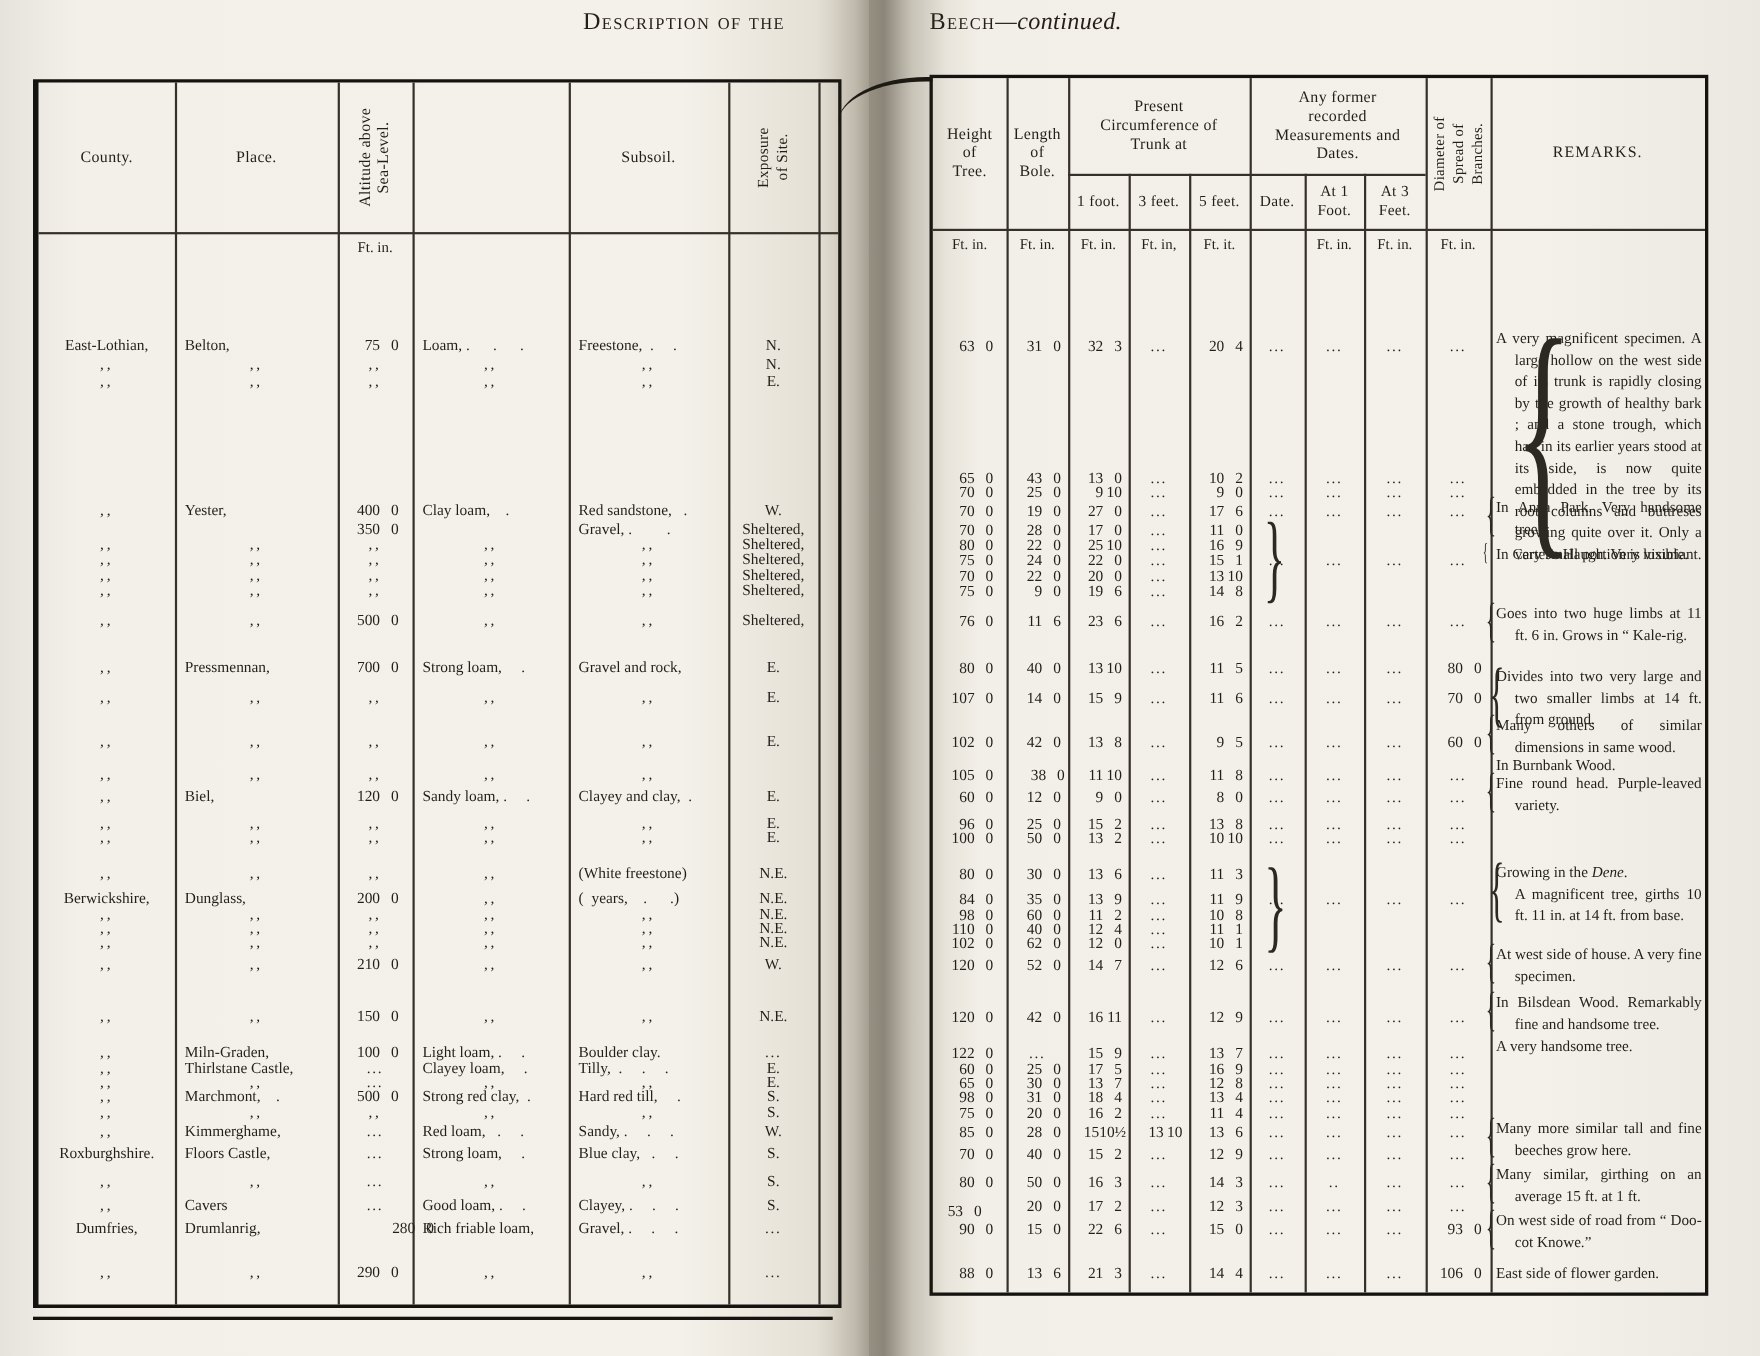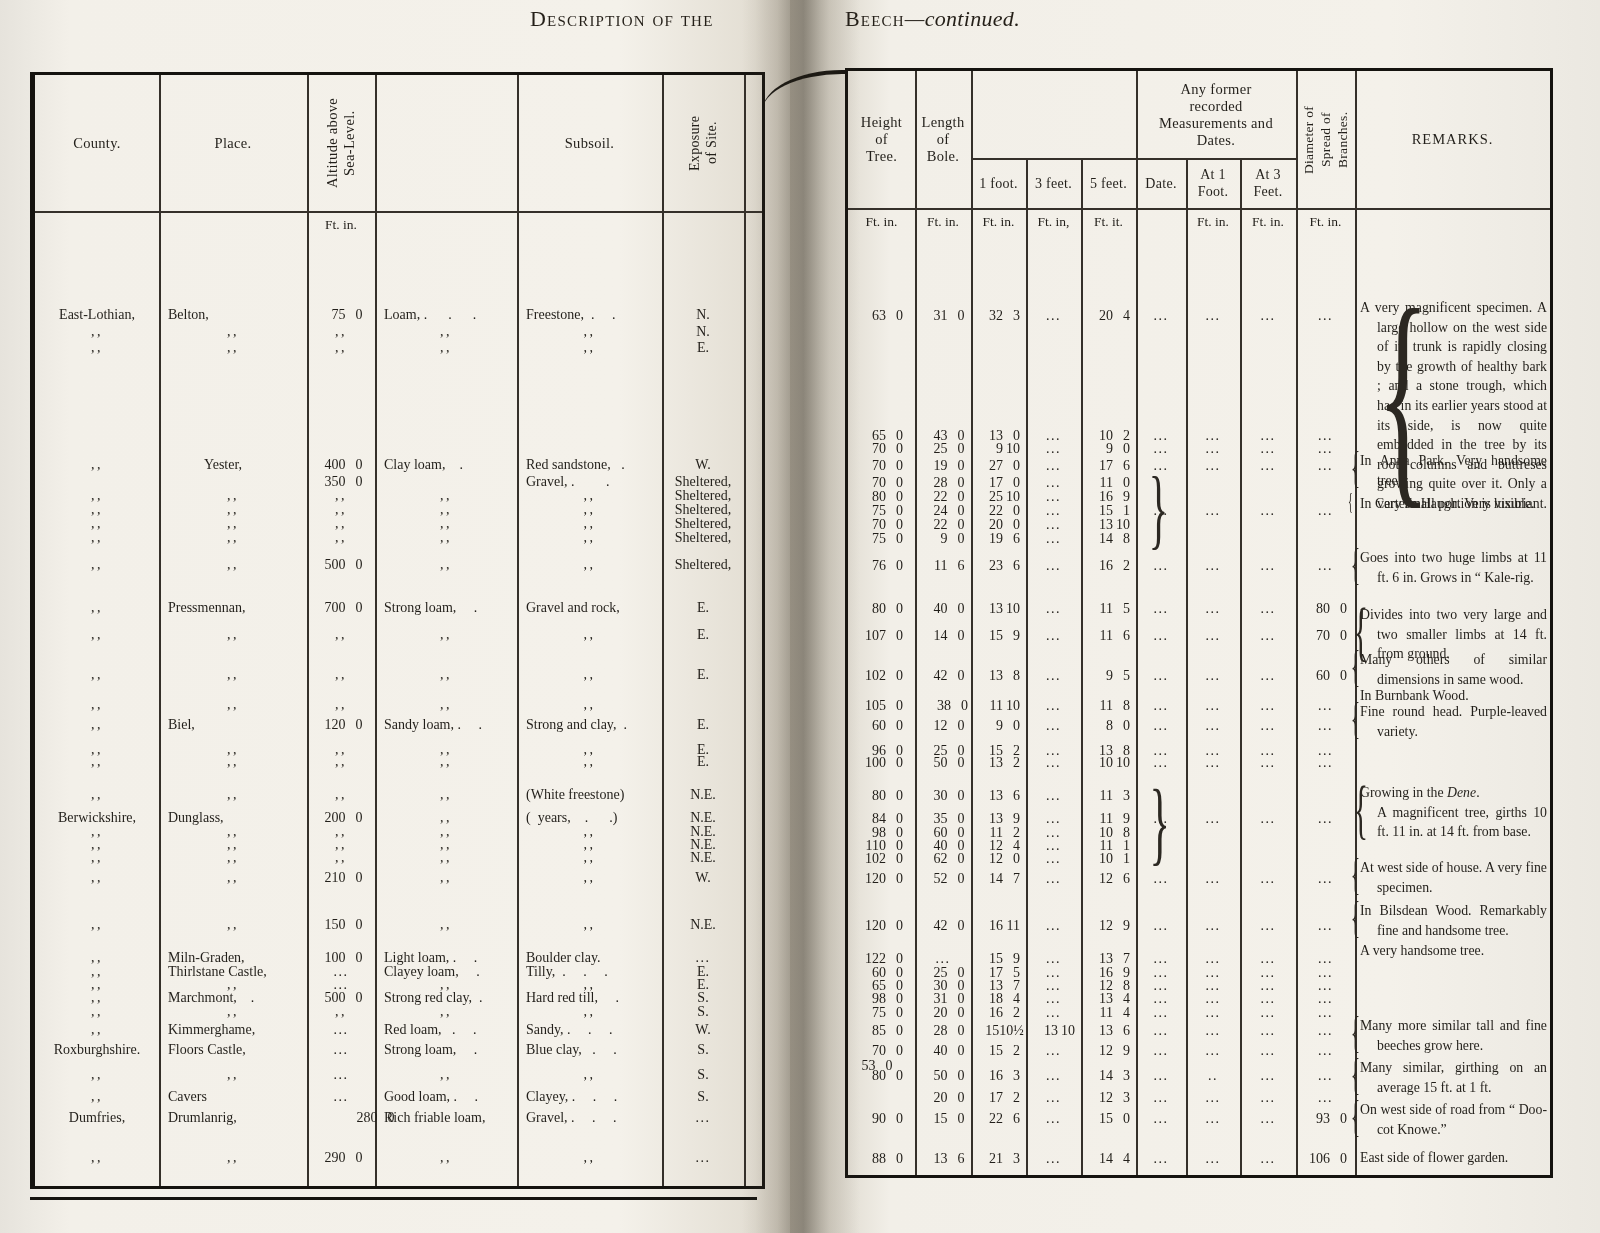--- a/index.html
+++ b/index.html
@@ -97,21 +97,21 @@
         <div class="cell l ditto" style="left: 340px; top: 87px; width: 142px;">,,</div>
         <div class="cell l ditto" style="left: 482px; top: 87px; width: 145px;">,,</div>
         <div class="cell c" style="left: 627px; top: 87px; width: 82px;">N.</div>
         <div class="cell c ditto" style="left: 0px; top: 103px; width: 124px;">,,</div>
         <div class="cell l ditto" style="left: 124px; top: 103px; width: 148px;">,,</div>
         <div class="cell p ditto" style="left: 272px; top: 103px; width: 68px;">,,</div>
         <div class="cell l ditto" style="left: 340px; top: 103px; width: 142px;">,,</div>
         <div class="cell l ditto" style="left: 482px; top: 103px; width: 145px;">,,</div>
         <div class="cell c" style="left: 627px; top: 103px; width: 82px;">E.</div>
         <div class="cell c ditto" style="left: 0px; top: 220px; width: 124px;">,,</div>
-        <div class="cell l" style="left: 124px; top: 220px; width: 148px; margin-left: 36px;">Yester,</div>
+        <div class="cell l" style="left: 124px; top: 220px; width: 148px;">Yester,</div>
         <div class="cell p" style="left: 272px; top: 220px; width: 68px;"><span class="pairc"><span class="ft">400</span><span class="in">0</span></span></div>
         <div class="cell l" style="left: 340px; top: 220px; width: 142px;">Clay loam,    .</div>
         <div class="cell l" style="left: 482px; top: 220px; width: 145px;">Red sandstone,   .</div>
         <div class="cell c" style="left: 627px; top: 220px; width: 82px;">W.</div>
         <div class="cell p" style="left: 272px; top: 237px; width: 68px;"><span class="pairc"><span class="ft">350</span><span class="in">0</span></span></div>
         <div class="cell l" style="left: 482px; top: 237px; width: 145px;">Gravel, .         .</div>
         <div class="cell c" style="left: 627px; top: 237px; width: 82px;">Sheltered,</div>
         <div class="cell c ditto" style="left: 0px; top: 251px; width: 124px;">,,</div>
         <div class="cell l ditto" style="left: 124px; top: 251px; width: 148px;">,,</div>
         <div class="cell p ditto" style="left: 272px; top: 251px; width: 68px;">,,</div>
@@ -162,21 +162,21 @@
         <div class="cell c" style="left: 627px; top: 430px; width: 82px;">E.</div>
         <div class="cell c ditto" style="left: 0px; top: 460px; width: 124px;">,,</div>
         <div class="cell l ditto" style="left: 124px; top: 460px; width: 148px;">,,</div>
         <div class="cell p ditto" style="left: 272px; top: 460px; width: 68px;">,,</div>
         <div class="cell l ditto" style="left: 340px; top: 460px; width: 142px;">,,</div>
         <div class="cell l ditto" style="left: 482px; top: 460px; width: 145px;">,,</div>
         <div class="cell c ditto" style="left: 0px; top: 480px; width: 124px;">,,</div>
         <div class="cell l" style="left: 124px; top: 480px; width: 148px;">Biel,</div>
         <div class="cell p" style="left: 272px; top: 480px; width: 68px;"><span class="pairc"><span class="ft">120</span><span class="in">0</span></span></div>
         <div class="cell l" style="left: 340px; top: 480px; width: 142px;">Sandy loam, .     .</div>
-        <div class="cell l" style="left: 482px; top: 480px; width: 145px;">Strong and clay,  .</div>
+        <div class="cell l" style="left: 482px; top: 480px; width: 145px;">Clayey and clay,  .</div>
         <div class="cell c" style="left: 627px; top: 480px; width: 82px;">E.</div>
         <div class="cell c ditto" style="left: 0px; top: 505px; width: 124px;">,,</div>
         <div class="cell l ditto" style="left: 124px; top: 505px; width: 148px;">,,</div>
         <div class="cell p ditto" style="left: 272px; top: 505px; width: 68px;">,,</div>
         <div class="cell l ditto" style="left: 340px; top: 505px; width: 142px;">,,</div>
         <div class="cell l ditto" style="left: 482px; top: 505px; width: 145px;">,,</div>
         <div class="cell c" style="left: 627px; top: 505px; width: 82px;">E.</div>
         <div class="cell c ditto" style="left: 0px; top: 517px; width: 124px;">,,</div>
         <div class="cell l ditto" style="left: 124px; top: 517px; width: 148px;">,,</div>
         <div class="cell p ditto" style="left: 272px; top: 517px; width: 68px;">,,</div>
@@ -306,20 +306,23 @@
     <div class="vl part" style="left:392px"></div>
     <div class="hl" style="top:87px;left:123px;width:325px"></div>
     <div class="hl" style="top:137px;left:0;width:100%"></div>
 
     <div class="th" style="left:0;top:0;width:67px;height:137px">Height
 of
 Tree.</div>
     <div class="th" style="left:67px;top:0;width:56px;height:137px">Length
 of
 Bole.</div>
+    <div class="th" style="left:123px;top:0;width:165px;height:87px">Present
+Circumference of
+Trunk at</div>
     <div class="th" style="left:288px;top:0;width:160px;height:87px">Any former
 recorded
 Measurements and
 Dates.</div>
     <div class="th" style="left:123px;top:87px;width:55px;height:50px;font-size:14px">1 foot.</div>
     <div class="th" style="left:178px;top:87px;width:55px;height:50px;font-size:14px">3 feet.</div>
     <div class="th" style="left:233px;top:87px;width:55px;height:50px;font-size:14px">5 feet.</div>
     <div class="th" style="left:288px;top:87px;width:50px;height:50px;font-size:14px">Date.</div>
     <div class="th" style="left:338px;top:87px;width:54px;height:50px;font-size:14px">At 1
 Foot.</div>
@@ -616,21 +619,21 @@
         <div class="cell p" style="left: 67px; top: 830px; width: 56px;"><span class="pairc"><span class="ft">50</span><span class="in">0</span></span></div>
         <div class="cell p" style="left: 123px; top: 830px; width: 55px;"><span class="pairc"><span class="ft">16</span><span class="in">3</span></span></div>
         <div class="cell c dots" style="left: 178px; top: 830px; width: 55px;">...</div>
         <div class="cell p" style="left: 233px; top: 830px; width: 55px;"><span class="pairc"><span class="ft">14</span><span class="in">3</span></span></div>
         <div class="cell c dots" style="left: 288px; top: 830px; width: 50px;">...</div>
         <div class="cell c dots" style="left: 338px; top: 830px; width: 54px;">..</div>
         <div class="cell c dots" style="left: 392px; top: 830px; width: 56px;">...</div>
         <div class="cell p dots" style="left: 448px; top: 830px; width: 59px;">...</div>
         <div class="remark" style="top: 820px;">Many similar, girthing on an average 15 ft. at 1 ft.</div>
         <div class="rbrace" style="left: 497px; top: 838.5px; font-size: 43.68px; transform: translateY(-54%) scaleX(0.45);">{</div>
-        <div class="cell p" style="left: 0px; top: 820px; width: 46px;"><span class="pairc"><span class="ft">53</span><span class="in">0</span></span></div>
+        <div class="cell p" style="left: 0px; top: 856px; width: 46px;"><span class="pairc"><span class="ft">53</span><span class="in">0</span></span></div>
         <div class="cell p" style="left: 67px; top: 852px; width: 56px;"><span class="pairc"><span class="ft">20</span><span class="in">0</span></span></div>
         <div class="cell p" style="left: 123px; top: 852px; width: 55px;"><span class="pairc"><span class="ft">17</span><span class="in">2</span></span></div>
         <div class="cell c dots" style="left: 178px; top: 852px; width: 55px;">...</div>
         <div class="cell p" style="left: 233px; top: 852px; width: 55px;"><span class="pairc"><span class="ft">12</span><span class="in">3</span></span></div>
         <div class="cell c dots" style="left: 288px; top: 852px; width: 50px;">...</div>
         <div class="cell c dots" style="left: 338px; top: 852px; width: 54px;">...</div>
         <div class="cell c dots" style="left: 392px; top: 852px; width: 56px;">...</div>
         <div class="cell p dots" style="left: 448px; top: 852px; width: 59px;">...</div>
         <div class="cell p" style="left: 0px; top: 873px; width: 67px;"><span class="pairc"><span class="ft">90</span><span class="in">0</span></span></div>
         <div class="cell p" style="left: 67px; top: 873px; width: 56px;"><span class="pairc"><span class="ft">15</span><span class="in">0</span></span></div>

